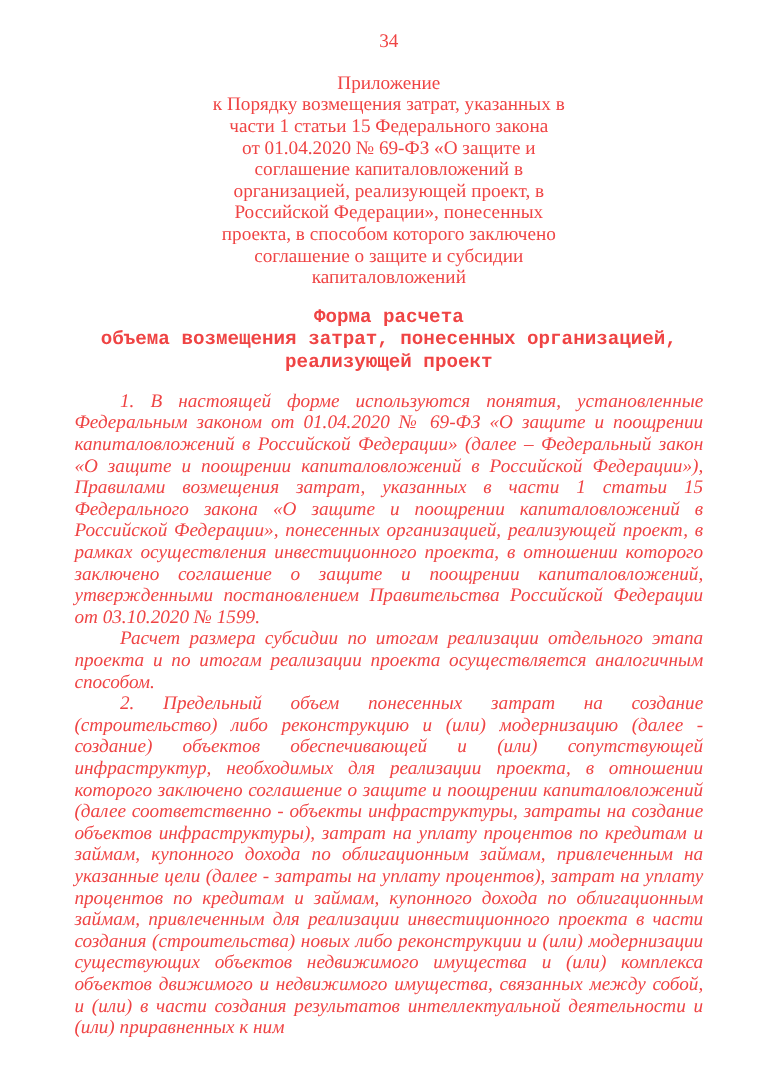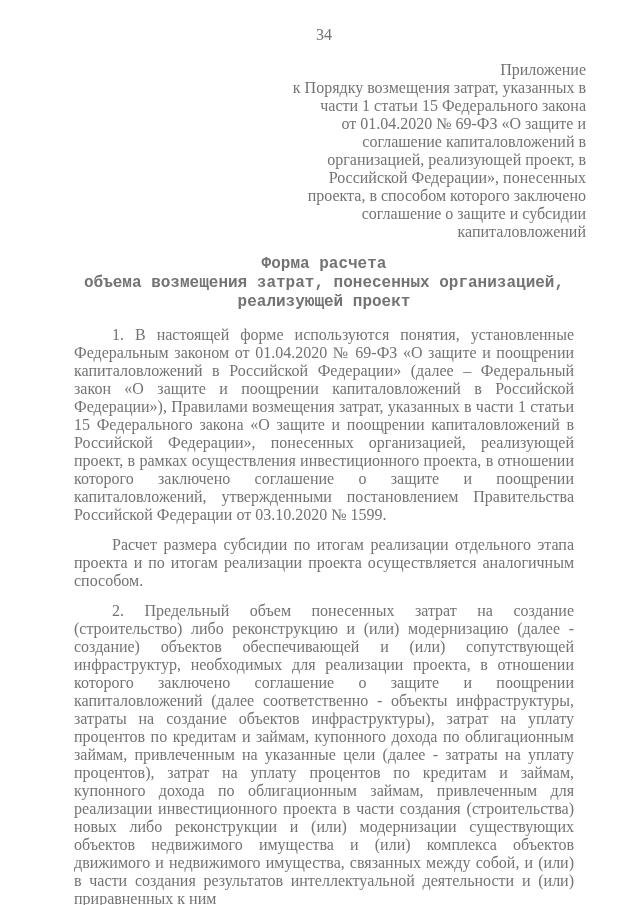--- a/index.html
+++ b/index.html
@@ -5,55 +5,57 @@
   html, body {
     margin: 0;
     padding: 0;
     background: #ffffff;
   }
   .page {
     position: relative;
     width: 640px;
     height: 905px;
     background: #ffffff;
-    color: #737373;
+    color: #ef4444;
     font-family: "Liberation Serif", "DejaVu Serif", serif;
     font-size: 16px;
     box-sizing: border-box;
     padding: 26px 54px 0 62px;
     overflow: hidden;
   }
   .page-number {
     text-align: center;
     line-height: 18px;
     margin-bottom: 17px;
   }
   .appendix {
     text-align: right;
     line-height: 18px;
   }
   .appendix div {
     white-space: nowrap;
+    text-align: center;
   }
   .doc-title {
     margin-top: 14px;
     text-align: center;
     font-weight: bold;
     line-height: 19px;
     font-family: Liberation Mono, monospace;
   }
   .body-text {
     margin-top: 14px;
     line-height: 18px;
     text-align: justify;
   }
   .body-text p {
-    margin: 12px;
+    margin: 0;
     padding: 0;
     text-indent: 38px;
+    font-style: italic;
   }
 </style>
 </head>
 <body>
 
 <div class="page">
 
   <div class="page-number">34</div>
 
   <div class="appendix">

